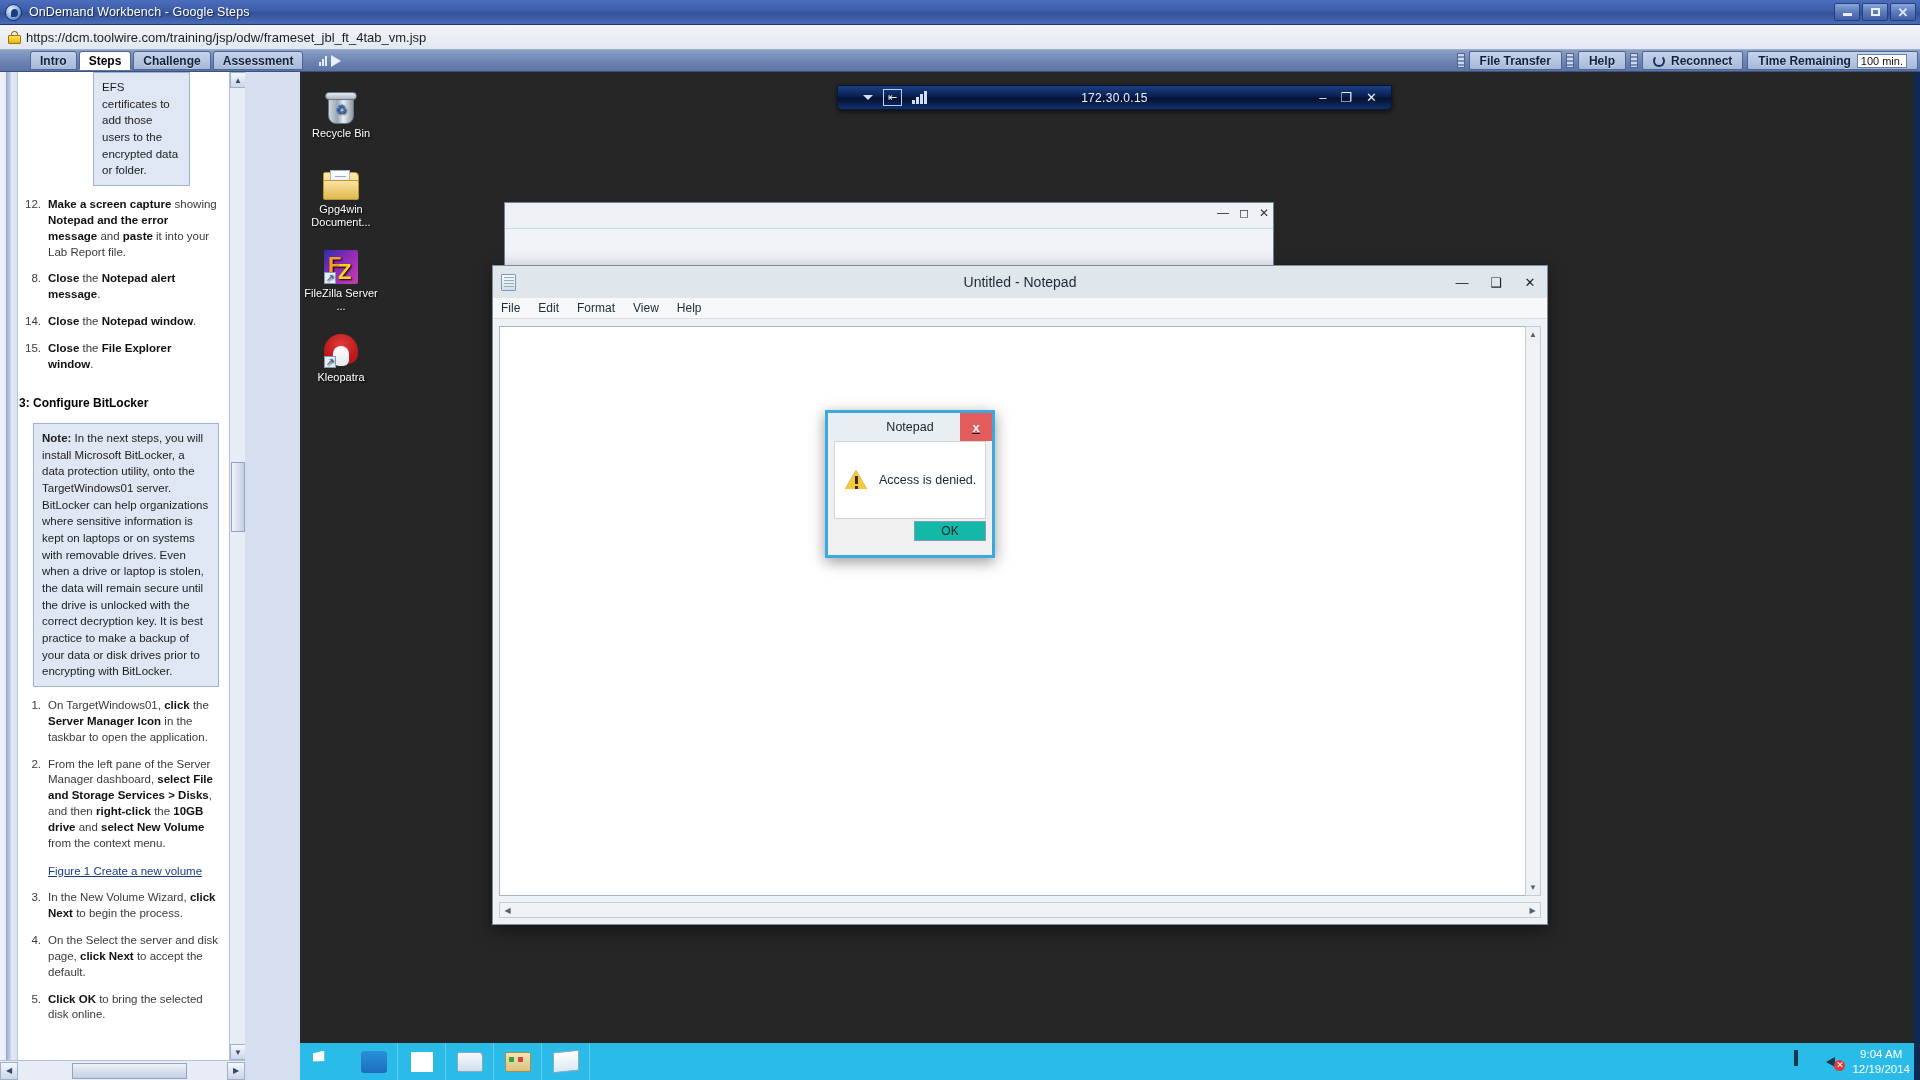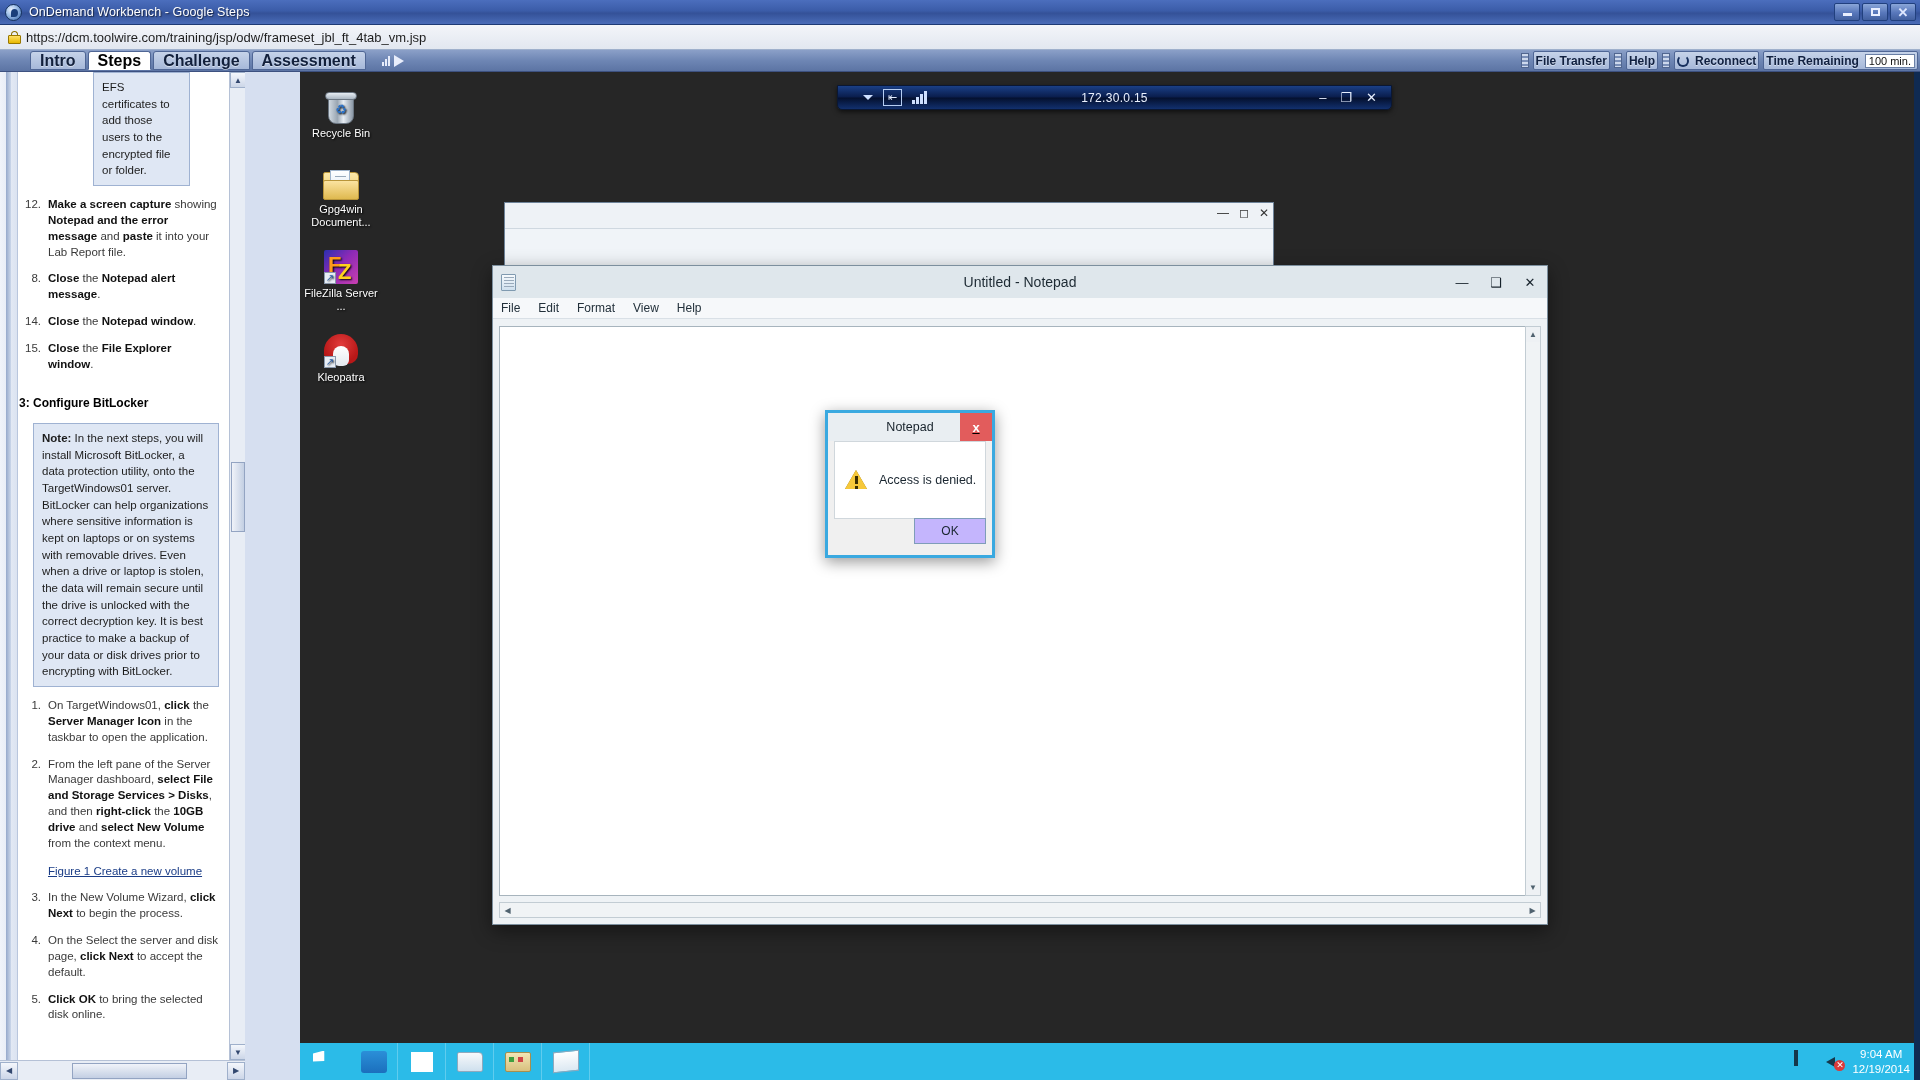--- a/index.html
+++ b/index.html
@@ -66,40 +66,40 @@
   .lab-tabbar {
     position: absolute; left: 0; top: 50px; width: 1920px; height: 22px;
     background: linear-gradient(to bottom,#8ba0c8,#6e86b4 50%,#5c74a4);
     border-bottom: 1px solid #3d5180;
     display: flex; align-items: stretch;
   }
   .tab-gap { width: 30px; }
   .lab-tab {
     margin: 1px 2px 1px 0; padding: 0 9px;
     display: flex; align-items: center;
-    font-size: 16px; font-weight: bold; color: #12203c;
+    font-size: 12px; font-weight: bold; color: #12203c;
     background: linear-gradient(to bottom,#c6d3e9,#a6b8d9);
     border: 1px solid #4f6695; border-radius: 3px 3px 0 0;
     text-shadow: 0 1px 0 rgba(255,255,255,.5);
     white-space: nowrap;
   }
   .lab-tab.active { background: #ffffff; color: #000; border-bottom-color: #fff; }
   .media-ctrl {
     display: flex; align-items: center; gap: 4px; margin-left: 14px; color: #e9eefb;
   }
   .media-ctrl .bars { display: flex; align-items: flex-end; gap: 1px; height: 11px; }
   .media-ctrl .bars i { display: block; width: 2px; background: #e7edfb; }
   .media-ctrl .play {
     width: 0; height: 0; border-left: 10px solid transparent;
     border-top: 6px solid transparent; border-bottom: 6px solid transparent;
     border-left-color: #e9eefb;
   }
   .tabbar-right { margin-left: auto; display: flex; align-items: stretch; }
   .lab-btn {
-    margin: 1px 2px; padding: 0 2px; display: flex; align-items: center;
+    margin: 1px 2px; padding: 0 10px; display: flex; align-items: center;
     font-size: 12px; font-weight: bold; color: #102040;
     background: linear-gradient(to bottom,#c6d3e9,#a6b8d9);
     border: 1px solid #4f6695; border-radius: 2px;
     text-shadow: 0 1px 0 rgba(255,255,255,.5); white-space: nowrap;
   }
   .grip { width: 8px; margin: 3px 2px; background: repeating-linear-gradient(to bottom,#cdd8ec 0 2px,#7a8fb8 2px 4px); border: 1px solid #51668f; }
 
   
   #lab-pane {
     position: absolute; left: 0; top: 72px; width: 245px; height: 1008px;
@@ -260,21 +260,21 @@
   .alert-body { position: absolute; left: 6px; right: 6px; top: 28px; height: 78px;
     background: #fff; border: 1px solid #d0d7dc; display: flex; align-items: center; padding-left: 10px; gap: 12px; }
   .warn-ico { width: 22px; height: 20px; position: relative; flex: 0 0 auto; }
   .warn-ico .tri { width: 0; height: 0; border-left: 11px solid transparent; border-right: 11px solid transparent;
     border-bottom: 19px solid #f6c83a; filter: drop-shadow(0 0 0 #8a6d10); }
   .warn-ico .bang { position: absolute; left: 9.5px; top: 6px; width: 3px; height: 8px; background: #3a2d00; }
   .warn-ico .dot { position: absolute; left: 9.5px; top: 16px; width: 3px; height: 2.5px; background: #3a2d00; }
   .alert-msg { font-size: 12.5px; color: #1a2630; }
   .alert-foot { position: absolute; left: 6px; right: 6px; bottom: 6px; height: 36px;
     display: flex; align-items: center; justify-content: flex-end; }
-  .ok-btn { width: 72px; height: 26px; background: #c4b5fd; border: 1px solid #7f9db9;
+  .ok-btn { width: 72px; height: 20px; background: #14b8a6; border: 1px solid #7f9db9;
     font-size: 12px; color: #1a2630; display: flex; align-items: center; justify-content: center; }
 
   
   .win-taskbar { position: absolute; left: 0; bottom: 0; width: 1620px; height: 37px;
     background: #2bbbe8; display: flex; align-items: center; }
   .tb-start { width: 50px; height: 100%; display: flex; align-items: center; justify-content: center; }
   .tb-start .logo { width: 24px; height: 22px; background: #fff;
     clip-path: polygon(0 3px,47% 0,47% 48%,0 50%,0 3px); position: relative; }
   .tb-item { width: 48px; height: 100%; display: flex; align-items: center; justify-content: center;
     border-right: 1px solid rgba(255,255,255,.25); }
@@ -359,21 +359,21 @@
         <span>Time Remaining</span>
         <span style="background:#fff;color:#111;border:1px solid #6a7fa5;padding:0 3px;font-weight:normal;font-size:11px;">100 min.</span>
       </div>
     </div>
   </div>
 
   <div id="lab-pane">
     <div class="pane-leftstrip"></div>
 
     <div class="lab-content">
-      <div class="callout callout-top">EFS certificates to add those users to the encrypted file or folder.</div>
+      <div class="callout callout-top">EFS certificates to add those users to the encrypted data or folder.</div>
 
       <ol class="steps" id="steps-upper">
           <li>
             <span class="num">12.</span>
             <span class="txt"><b>Make a screen capture</b> showing <b>Notepad and the error message</b> and <b>paste</b> it into your Lab Report file.</span>
           </li>
           <li>
             <span class="num">8.</span>
             <span class="txt"><b>Close</b> the <b>Notepad alert message</b>.</span>
           </li>

